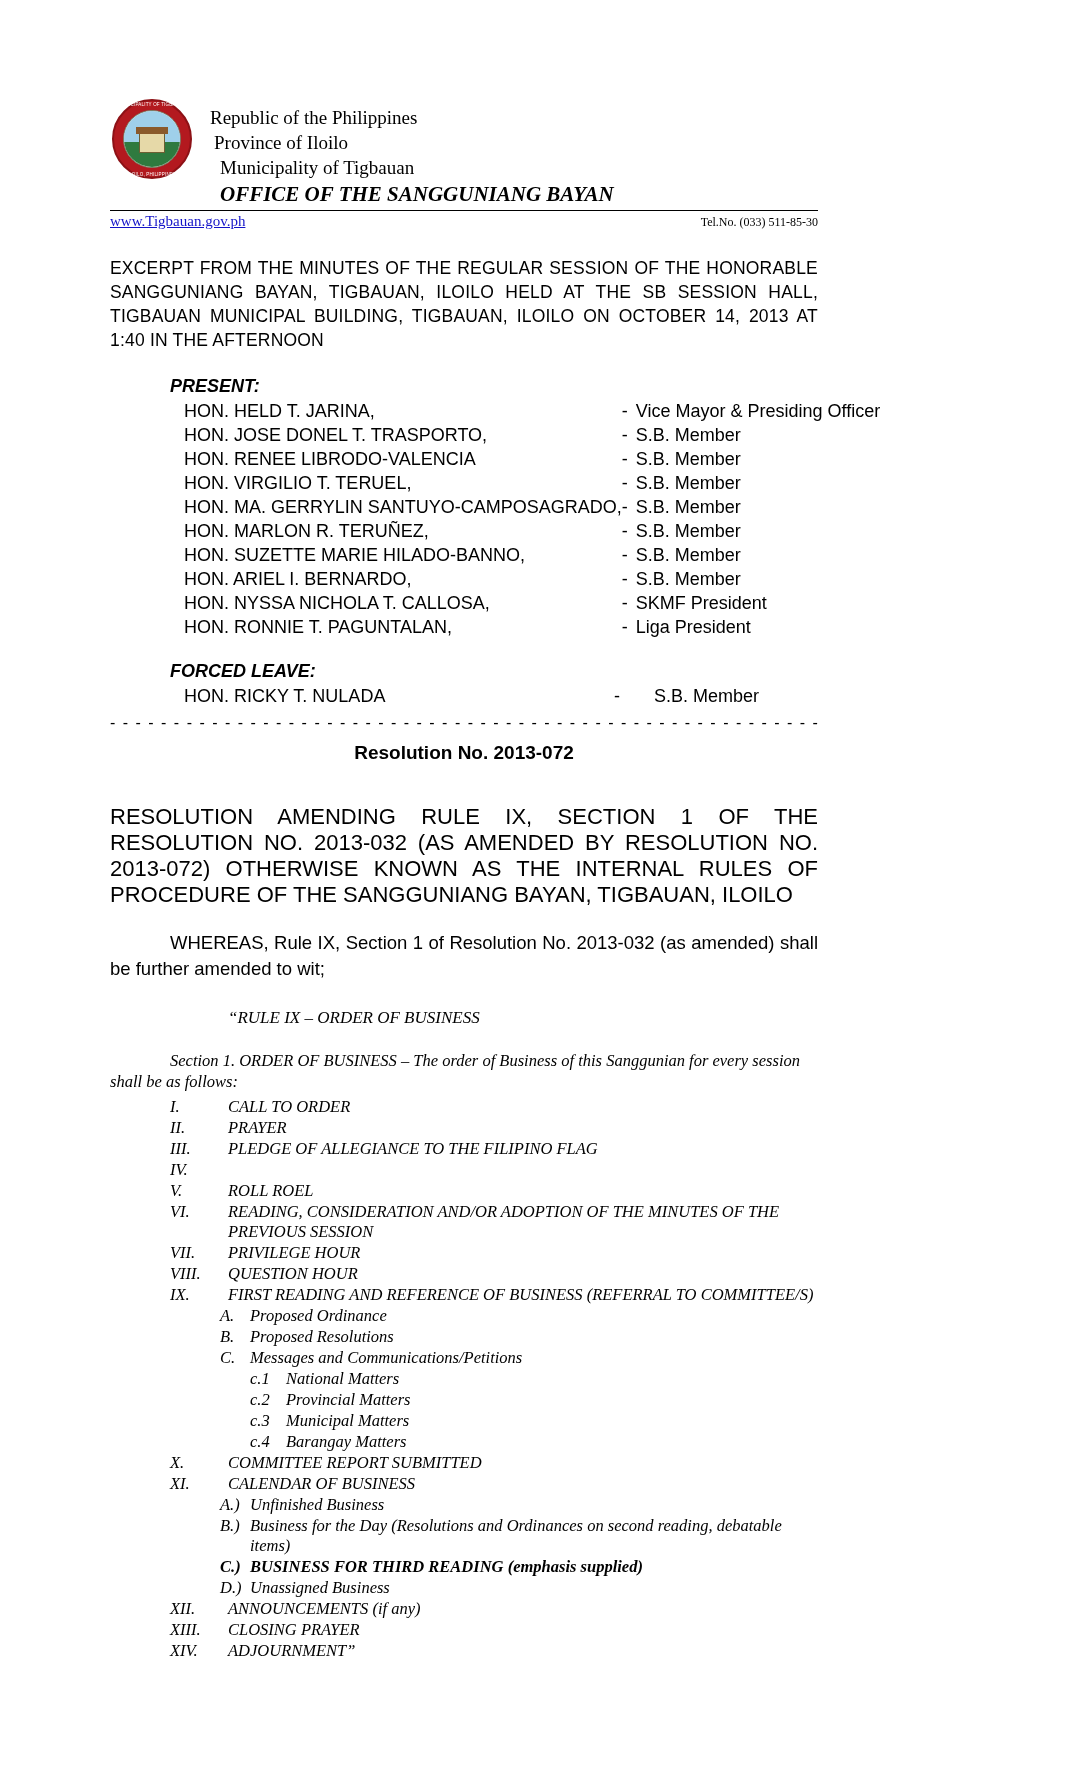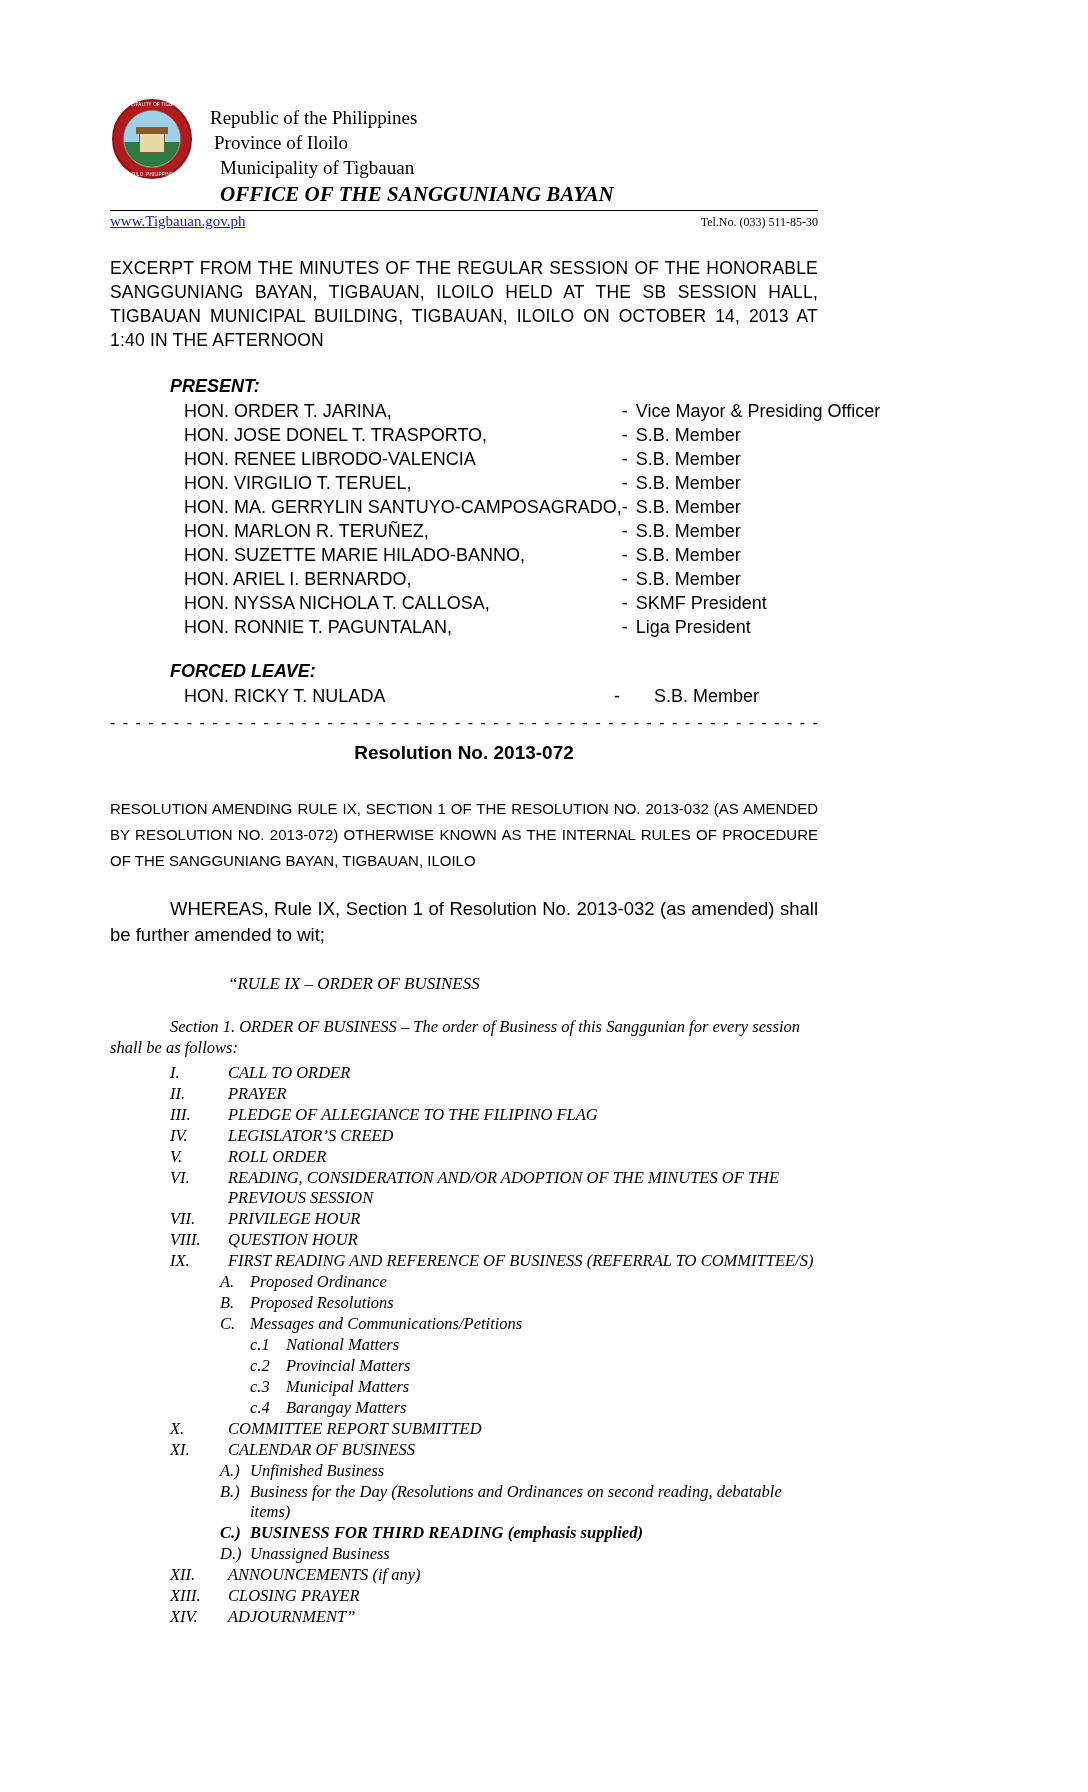--- a/index.html
+++ b/index.html
@@ -186,22 +186,22 @@
   }
 
   .res-no {
     text-align: center;
     font-weight: bold;
     font-size: 19px;
     margin-top: 10px;
   }
 
   .res-title {
-    margin-top: 32px;
-    font-size: 15px;
+    margin-top: 40px;
+    font-size: 22px;
     line-height: 26px;
     text-align: justify;
   }
 
   .whereas {
     margin-top: 22px;
     font-size: 18.5px;
     line-height: 26px;
     text-align: justify;
   }
@@ -277,21 +277,21 @@
     <span class="lh-tel">Tel.No. (033) 511-85-30</span>
   </div>
 
   <div class="excerpt">EXCERPT FROM THE MINUTES OF THE   REGULAR SESSION OF THE HONORABLE SANGGUNIANG  BAYAN, TIGBAUAN, ILOILO HELD AT THE SB SESSION HALL, TIGBAUAN MUNICIPAL BUILDING, TIGBAUAN, ILOILO ON OCTOBER 14, 2013 AT 1:40  IN THE AFTERNOON</div>
 
   <div class="present-block">
     <div class="block-title">PRESENT:</div>
     <table class="roster">
       <tbody>
           <tr class="first">
-        <td class="name">HON. ORDER T. JARINA,</td>
+        <td class="name">HON. HELD T. JARINA,</td>
         <td class="dash">-</td>
         <td class="role">Vice Mayor &amp; Presiding Officer</td>
       </tr>
       <tr>
         <td class="name">HON. JOSE DONEL T. TRASPORTO,</td>
         <td class="dash">-</td>
         <td class="role">S.B. Member</td>
       </tr>
       <tr>
         <td class="name">HON. RENEE LIBRODO-VALENCIA</td>
@@ -370,25 +370,24 @@
     <div class="oi lvl1">
         <span class="num">II.</span>
         <span class="txt">PRAYER</span>
       </div>
     <div class="oi lvl1">
         <span class="num">III.</span>
         <span class="txt">PLEDGE OF ALLEGIANCE TO THE FILIPINO FLAG</span>
       </div>
     <div class="oi lvl1">
         <span class="num">IV.</span>
-        <span class="txt">LEGISLATOR’S CREED</span>
       </div>
     <div class="oi lvl1">
         <span class="num">V.</span>
-        <span class="txt">ROLL ORDER</span>
+        <span class="txt">ROLL ROEL</span>
       </div>
     <div class="oi lvl1">
         <span class="num">VI.</span>
         <span class="txt">READING, CONSIDERATION AND/OR ADOPTION OF THE MINUTES OF THE PREVIOUS SESSION</span>
       </div>
     <div class="oi lvl1">
         <span class="num">VII.</span>
         <span class="txt">PRIVILEGE HOUR</span>
       </div>
     <div class="oi lvl1">

